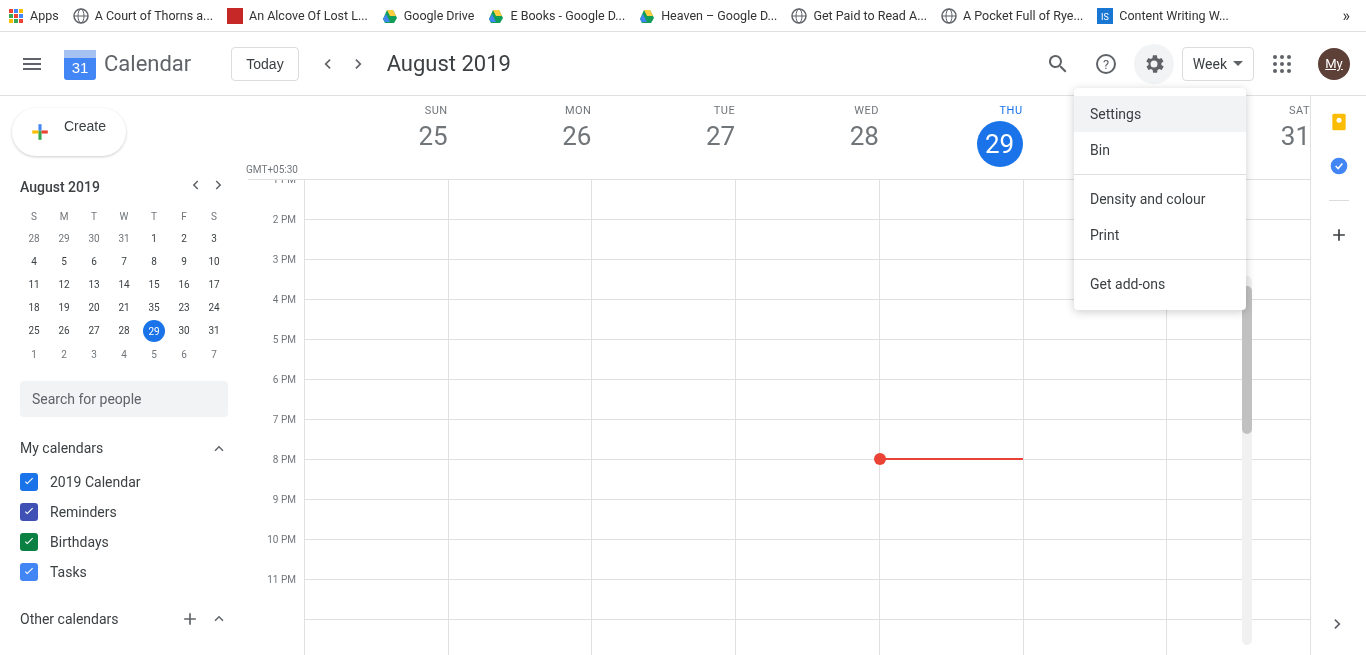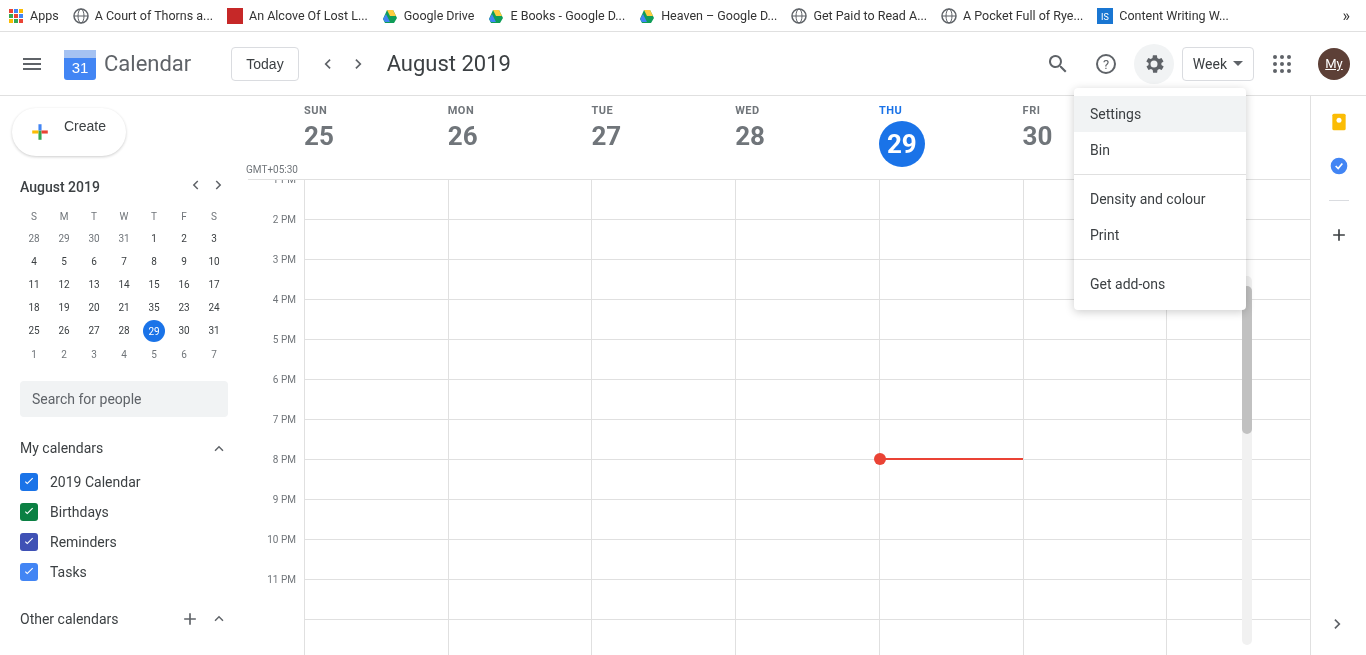--- a/index.html
+++ b/index.html
@@ -45,21 +45,21 @@
 .cal-section { margin-top: 22px; padding: 0 12px; }
 .cal-sec-head { display: flex; align-items: center; justify-content: space-between; font-size: 14px; color: #3c4043; cursor: pointer; margin-bottom: 10px; margin-top: 16px; }
 .cal-item { display: flex; align-items: center; gap: 12px; padding: 6px 0; font-size: 14px; color: #3c4043; }
 .chk { width: 18px; height: 18px; border-radius: 3px; display: flex; align-items: center; justify-content: center; }
 
 
 .calendar-area { flex: 1; display: flex; position: relative; }
 .grid-wrap { flex: 1; display: flex; flex-direction: column; }
 .day-headers { display: flex; height: 84px; border-bottom: 1px solid #e0e0e0; }
 .tz-cell { width: 56px; font-size: 10px; color: #70757a; display: flex; align-items: flex-end; justify-content: flex-end; padding: 0 6px 4px 0;}
-.day-head { flex: 1; text-align: left; padding-top: 8px; font-weight: bold; }
+.day-head { flex: 1; text-align: right; padding-top: 8px; }
 .dow { font-size: 11px; color: #70757a; letter-spacing: 0.5px; }
 .dow.today { color: #1a73e8; }
 .dnum { font-size: 26px; color: #70757a; margin-top: 4px; }
 .dnum.today { background: #1a73e8; color: #fff; width: 46px; height: 46px; border-radius: 50%; display: inline-flex; align-items: center; justify-content: center; }
 
 .grid-body { flex: 1; display: flex; overflow: hidden; position: relative; }
 .hours-col { width: 56px; }
 .hour-label { height: 40px; font-size: 10px; color: #70757a; text-align: right; padding-right: 8px; position: relative; top: -6px; }
 .days-cols { flex: 1; display: flex; position: relative; }
 .day-col { flex: 1; border-left: 1px solid #e0e0e0; position: relative; }
@@ -328,34 +328,34 @@
       <div id="my-calendars">
           <div class="cal-item">
             <span class="chk" style="background:#1a73e8">
               <svg width="14" height="14" viewBox="0 0 24 24">
                 <path fill="#fff" d="M9 16l-4-4 1.4-1.4L9 13.2l8.6-8.6L19 6z"></path>
               </svg>
             </span>
             <span>2019 Calendar</span>
           </div>
           <div class="cal-item">
+            <span class="chk" style="background:#3f51b5">
+              <svg width="14" height="14" viewBox="0 0 24 24">
+                <path fill="#fff" d="M9 16l-4-4 1.4-1.4L9 13.2l8.6-8.6L19 6z"></path>
+              </svg>
+            </span>
+            <span>Reminders</span>
+          </div>
+          <div class="cal-item">
             <span class="chk" style="background:#0b8043">
               <svg width="14" height="14" viewBox="0 0 24 24">
                 <path fill="#fff" d="M9 16l-4-4 1.4-1.4L9 13.2l8.6-8.6L19 6z"></path>
               </svg>
             </span>
             <span>Birthdays</span>
-          </div>
-          <div class="cal-item">
-            <span class="chk" style="background:#3f51b5">
-              <svg width="14" height="14" viewBox="0 0 24 24">
-                <path fill="#fff" d="M9 16l-4-4 1.4-1.4L9 13.2l8.6-8.6L19 6z"></path>
-              </svg>
-            </span>
-            <span>Reminders</span>
           </div>
           <div class="cal-item">
             <span class="chk" style="background:#4285f4">
               <svg width="14" height="14" viewBox="0 0 24 24">
                 <path fill="#fff" d="M9 16l-4-4 1.4-1.4L9 13.2l8.6-8.6L19 6z"></path>
               </svg>
             </span>
             <span>Tasks</span>
           </div>
         </div>

